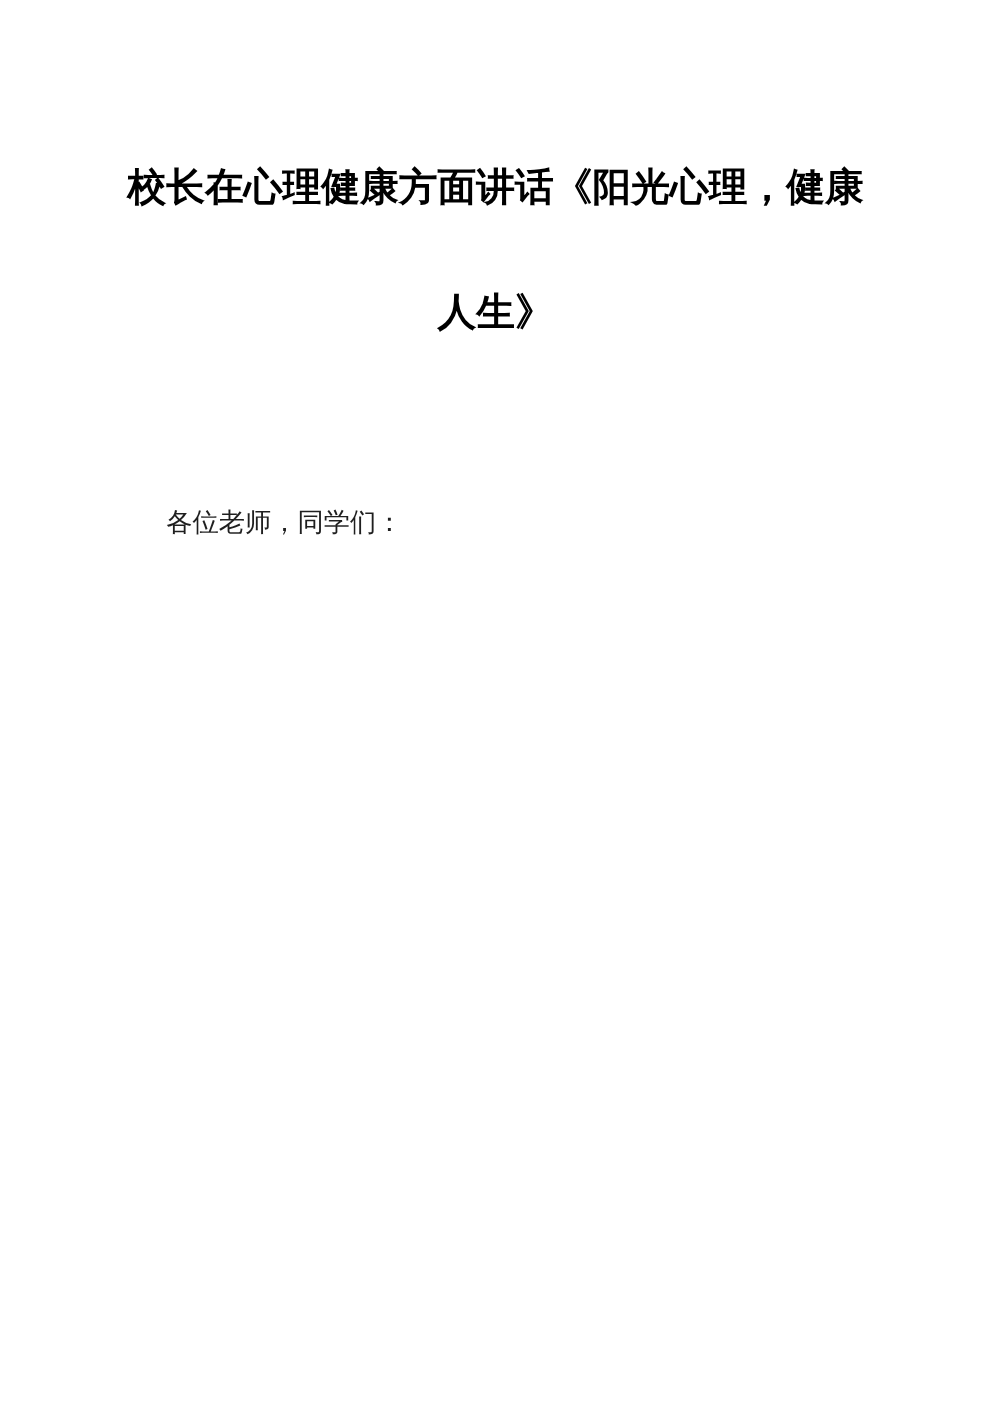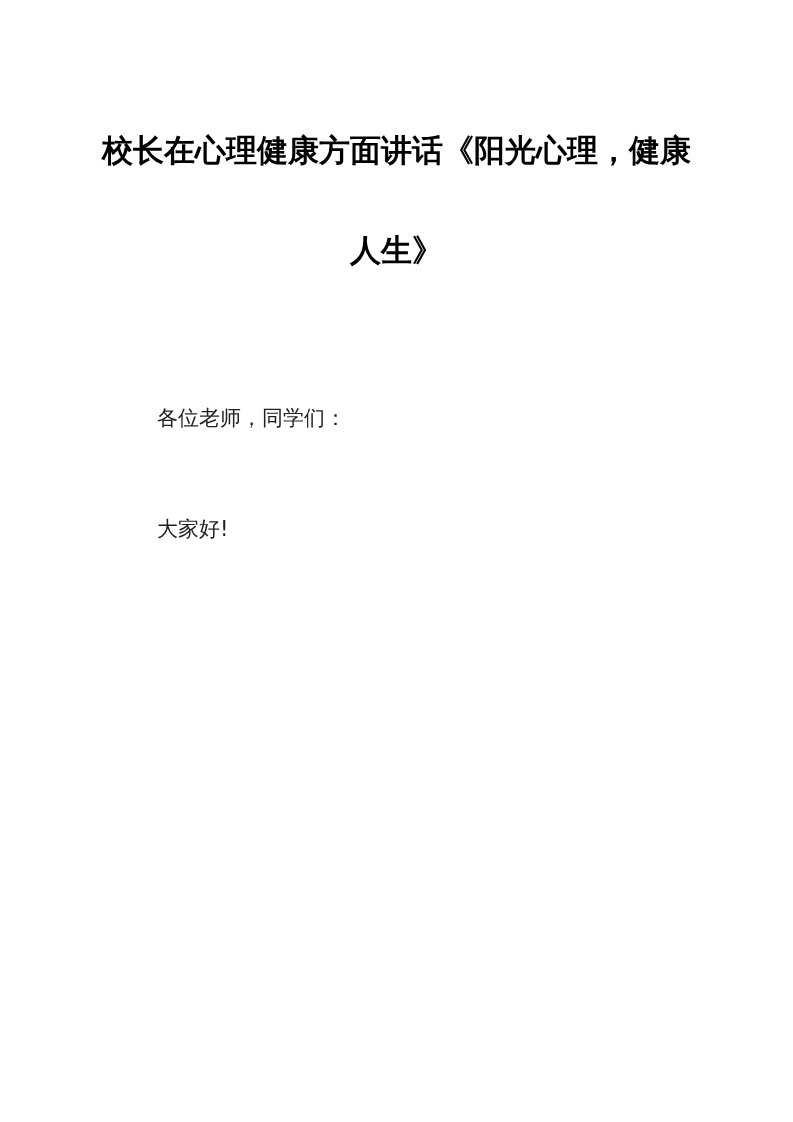--- a/index.html
+++ b/index.html
@@ -18,27 +18,28 @@
   .doc-title {
     margin: 100px 0 0 0;
     padding: 0;
     width: 793px;
     text-align: center;
     font-size: 31px;
     font-weight: 700;
     color: #000000;
     line-height: 100px;
     letter-spacing: 0px;
+    font-family: Liberation Serif, serif;
   }
   .doc-title .title-line {
     white-space: nowrap;
   }
   .doc-body {
     margin-top: 87px;
-    padding: 0 115px;
+    padding: 0 91px;
     font-size: 21px;
     line-height: 62px;
     color: #1f1f1f;
   }
   .doc-body p {
     margin: 0 0 49px 0;
     text-indent: 2em;
     text-align: justify;
     word-break: break-all;
     overflow-wrap: break-word;
@@ -52,16 +53,15 @@
 
 <div class="page">
 
   <h1 class="doc-title">
     <div class="title-line">校长在心理健康方面讲话《阳光心理，健康</div>
     <div class="title-line">人生》</div>
   </h1>
 
   <div class="doc-body">
     <p>各位老师，同学们：</p>
-    <p>大家好!</p>
   </div>
 
 </div>
 
 </body></html>

